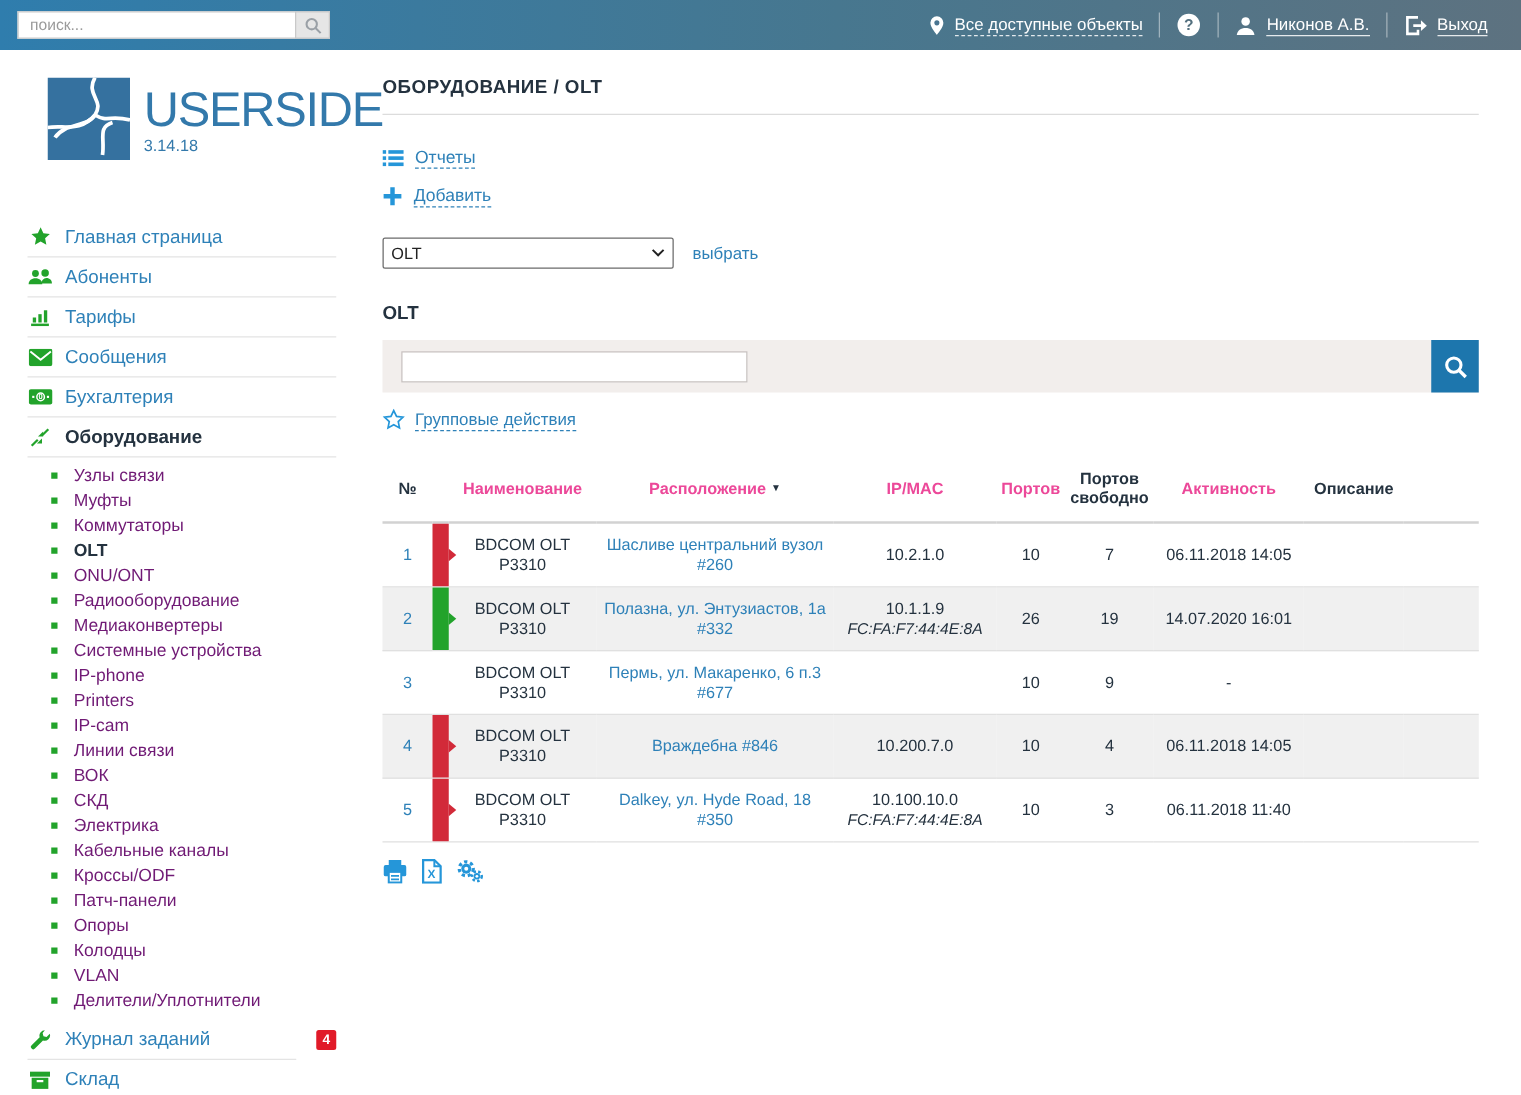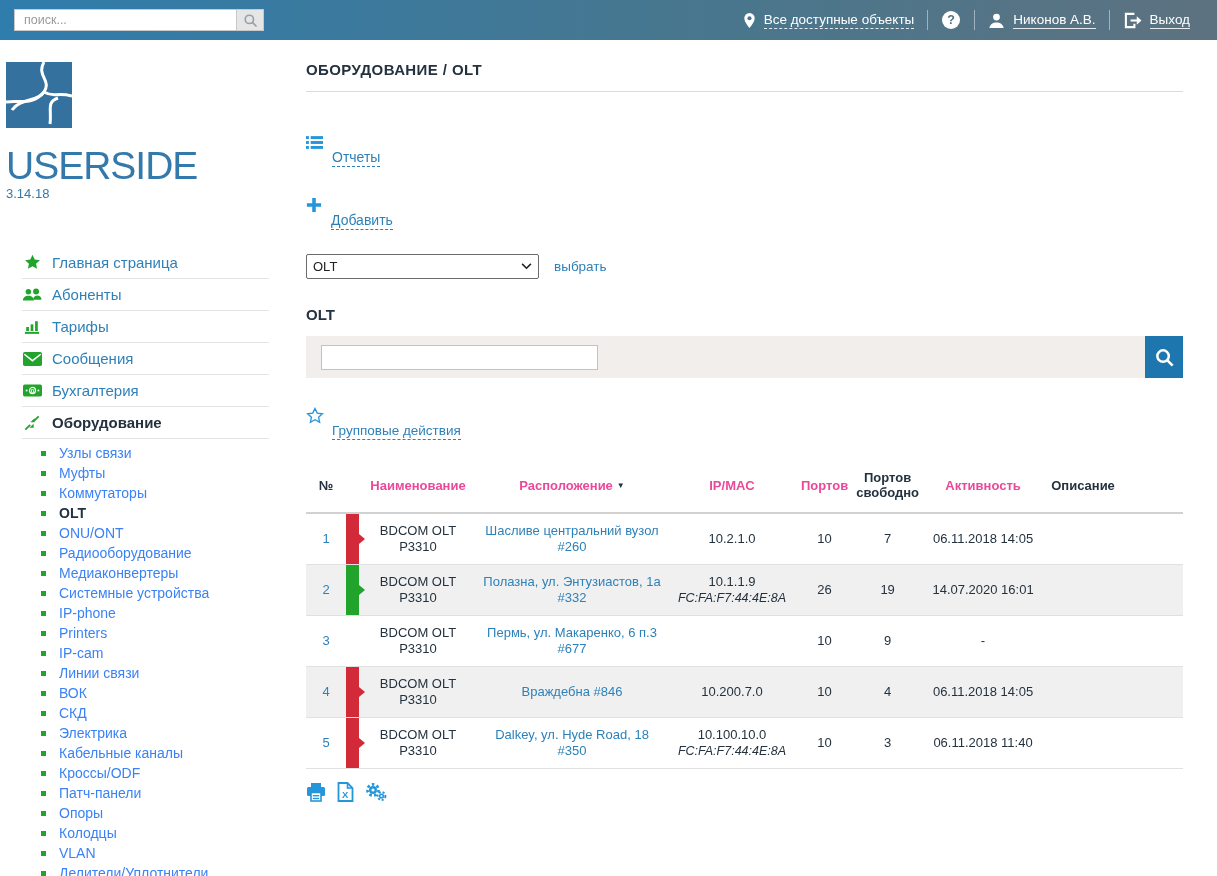--- a/index.html
+++ b/index.html
@@ -18,46 +18,46 @@
   .tb-search-btn { width:28px; background:#e6e6e6; border:1px solid #c9c9c9;
     display:flex; align-items:center; justify-content:center; cursor:pointer; }
   .tb-right { display:flex; align-items:center; color:#fff; font-size:13.5px; }
   .tb-item { display:flex; align-items:center; gap:8px; padding:0 13px; }
   .tb-link { color:#fff; text-decoration:none; border-bottom:1px solid rgba(255,255,255,.85); padding-bottom:1px; }
   .tb-link.dashed { border-bottom-style:dashed; }
   .tb-div { width:1px; height:20px; background:rgba(255,255,255,.45); }
 
   
   .sidebar { position:absolute; top:40px; left:0; width:318px; }
-  .logo-row { display:flex; align-items:flex-start; gap:11px; margin:22px 0 0 6px;flex-direction:column; }
+  .logo-row { display:flex; align-items:flex-start; gap:11px; margin:22px 0 0 38px; }
   .logo-mark { width:66px; height:66px; display:block; }
   .brand-name { font-size:39px; line-height:38px; color:#3379ab; letter-spacing:-1px; margin-top:8px; }
   .brand-ver { font-size:13px; color:#3379ab; margin-top:1px; }
   .menu { margin:46px 0 0 22px; width:247px; font-size:15px; }
   .mi { display:flex; align-items:center; gap:10px; padding:7px 0; color:#2e81b8; text-decoration:none; }
   .mi .ic { width:20px; display:flex; justify-content:center; flex:none; }
   .mi.active { color:#24323f; font-weight:bold; }
   .mdiv { height:1px; background:#e4e4e4; }
   .mdiv.short { width:215px; }
   .submenu { list-style:none; padding:4px 0 6px; }
-  .smi { display:flex; align-items:center; gap:13px; padding:2px 0; color:#3b82f6; text-decoration:none; font-size:14px; }
+  .smi { display:flex; align-items:center; gap:13px; padding:2px 0; color:#701a75; text-decoration:none; font-size:14px; }
   .smi .bullet { width:5px; height:5px; background:#22a32b; margin-left:19px; flex:none; }
   .smi.active { color:#24323f; font-weight:bold; }
   .badge { margin-left:auto; background:#e11a28; color:#fff; font-size:11px; font-weight:bold;
     min-width:16px; height:16px; display:flex; align-items:center; justify-content:center; border-radius:2px; }
 
   
   .main { position:absolute; top:40px; left:306px; width:877px; }
   .breadcrumb { font-size:15px; font-weight:bold; letter-spacing:.4px; margin:21px 0 13px; }
   .hr { height:1px; background:#dcdcdc; }
   .act-row { display:flex; align-items:center; gap:9px; margin:0; font-size:14px; }
   .act-row.first { margin-top:25px; }
   .act-row + .act-row { margin-top:13px; }
   .link { color:#2e81b8; }
-  .link-dashed { color:#2e81b8; text-decoration:none; border-bottom:1px dashed #2e81b8; padding-bottom:1px;margin-top:32px; }
+  .link-dashed { color:#2e81b8; text-decoration:none; border-bottom:1px dashed #2e81b8; padding-bottom:1px; }
   .select-row { display:flex; align-items:center; gap:15px; margin-top:24px; font-size:13.5px; }
   .sel-wrap { position:relative; width:233px; }
   .sel-wrap select { width:100%; height:25px; border:1px solid #6b6b6b; border-radius:2px;
     background:#fff; font-size:13px; font-family:inherit; color:#222; padding:0 24px 0 6px;
     appearance:none; -webkit-appearance:none; }
   .sel-chevron { position:absolute; right:7px; top:9px; pointer-events:none; }
   .sec-title { font-size:15px; font-weight:bold; margin:27px 0 13px; }
   .band { position:relative; background:#f2eeec; height:42px; display:flex; align-items:center; }
   .band input { margin-left:15px; width:277px; height:25px; border:1px solid #c6c0be; background:#fff;
     font-family:inherit; font-size:13px; padding:0 6px; outline:none; }

